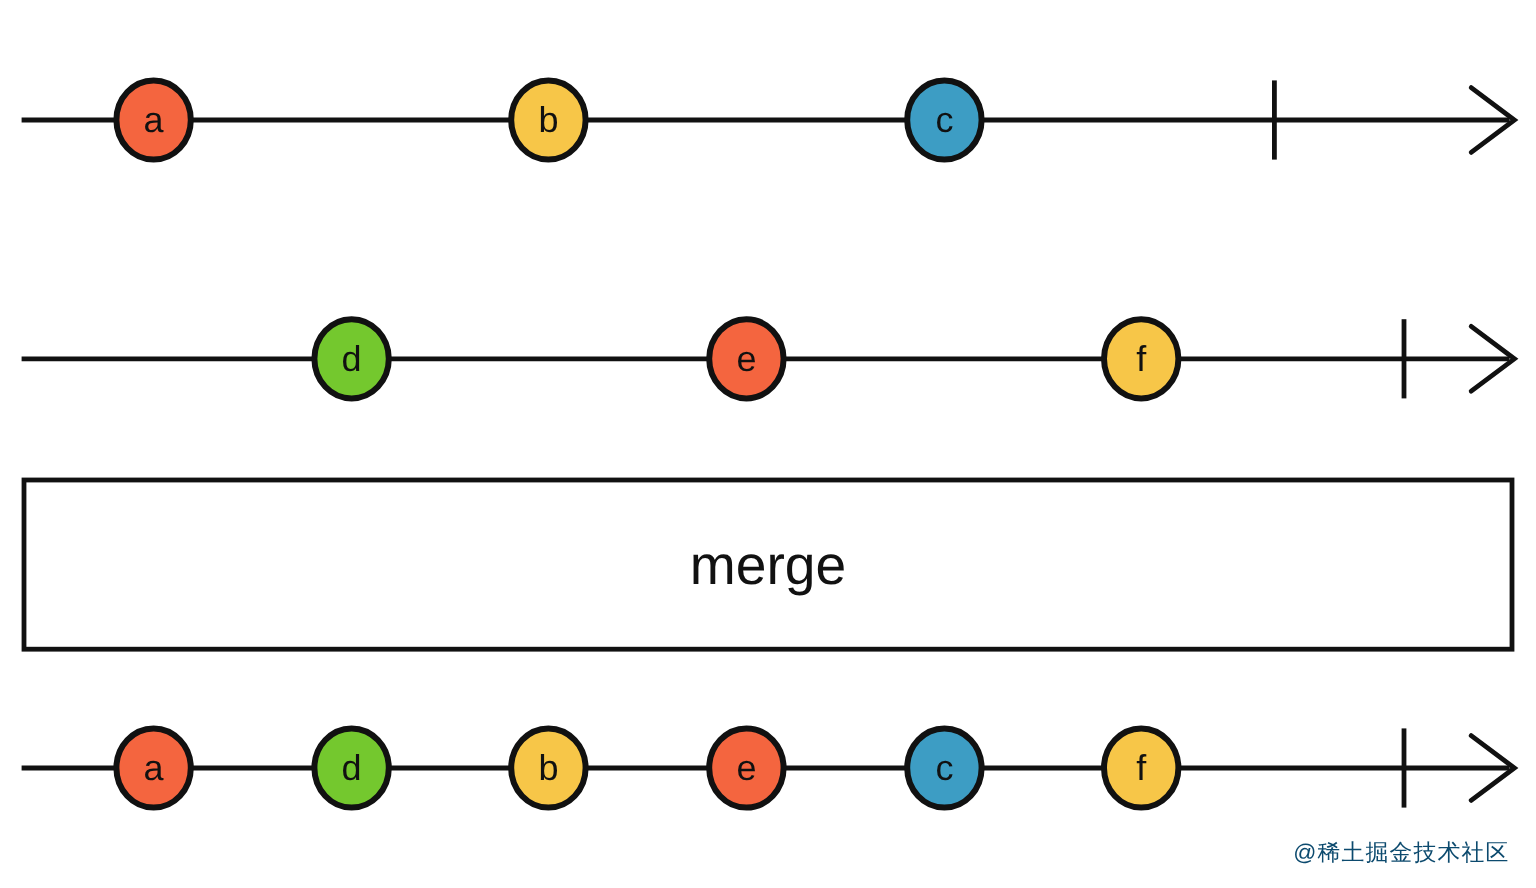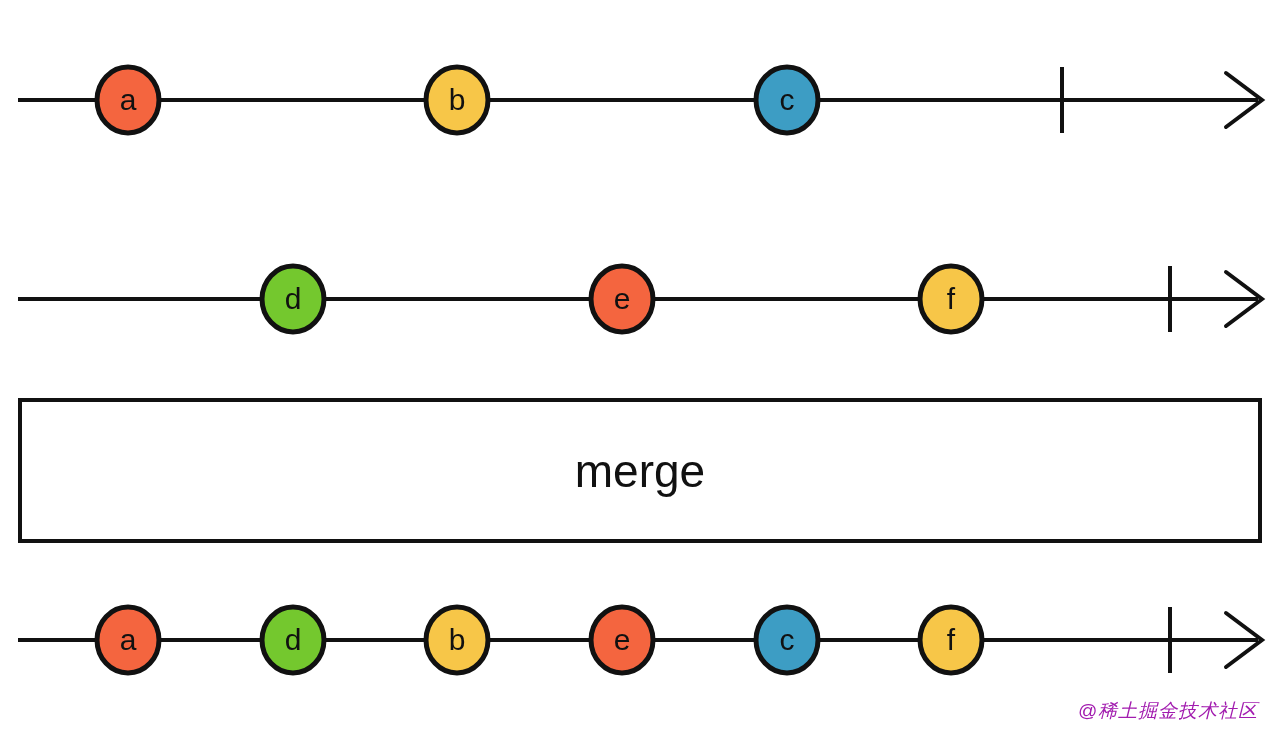--- a/index.html
+++ b/index.html
@@ -95,14 +95,14 @@
         <g>
           <ellipse cx="787" cy="640" rx="31" ry="33" fill="#3d9dc4" stroke="#111111" stroke-width="5"></ellipse>
           <text x="787" y="650" text-anchor="middle" font-size="30" fill="#111111">c</text>
         </g>
         <g>
           <ellipse cx="951" cy="640" rx="31" ry="33" fill="#f7c648" stroke="#111111" stroke-width="5"></ellipse>
           <text x="951" y="650" text-anchor="middle" font-size="30" fill="#111111">f</text>
         </g>
       </g>
     </svg>
-  <div class="watermark" style="color: #a21caf; font-style: italic;">@稀土掘金技术社区</div>
+  <div class="watermark" style="color: #0c4a6e;">@稀土掘金技术社区</div>
 </div>
 
 </body></html>

